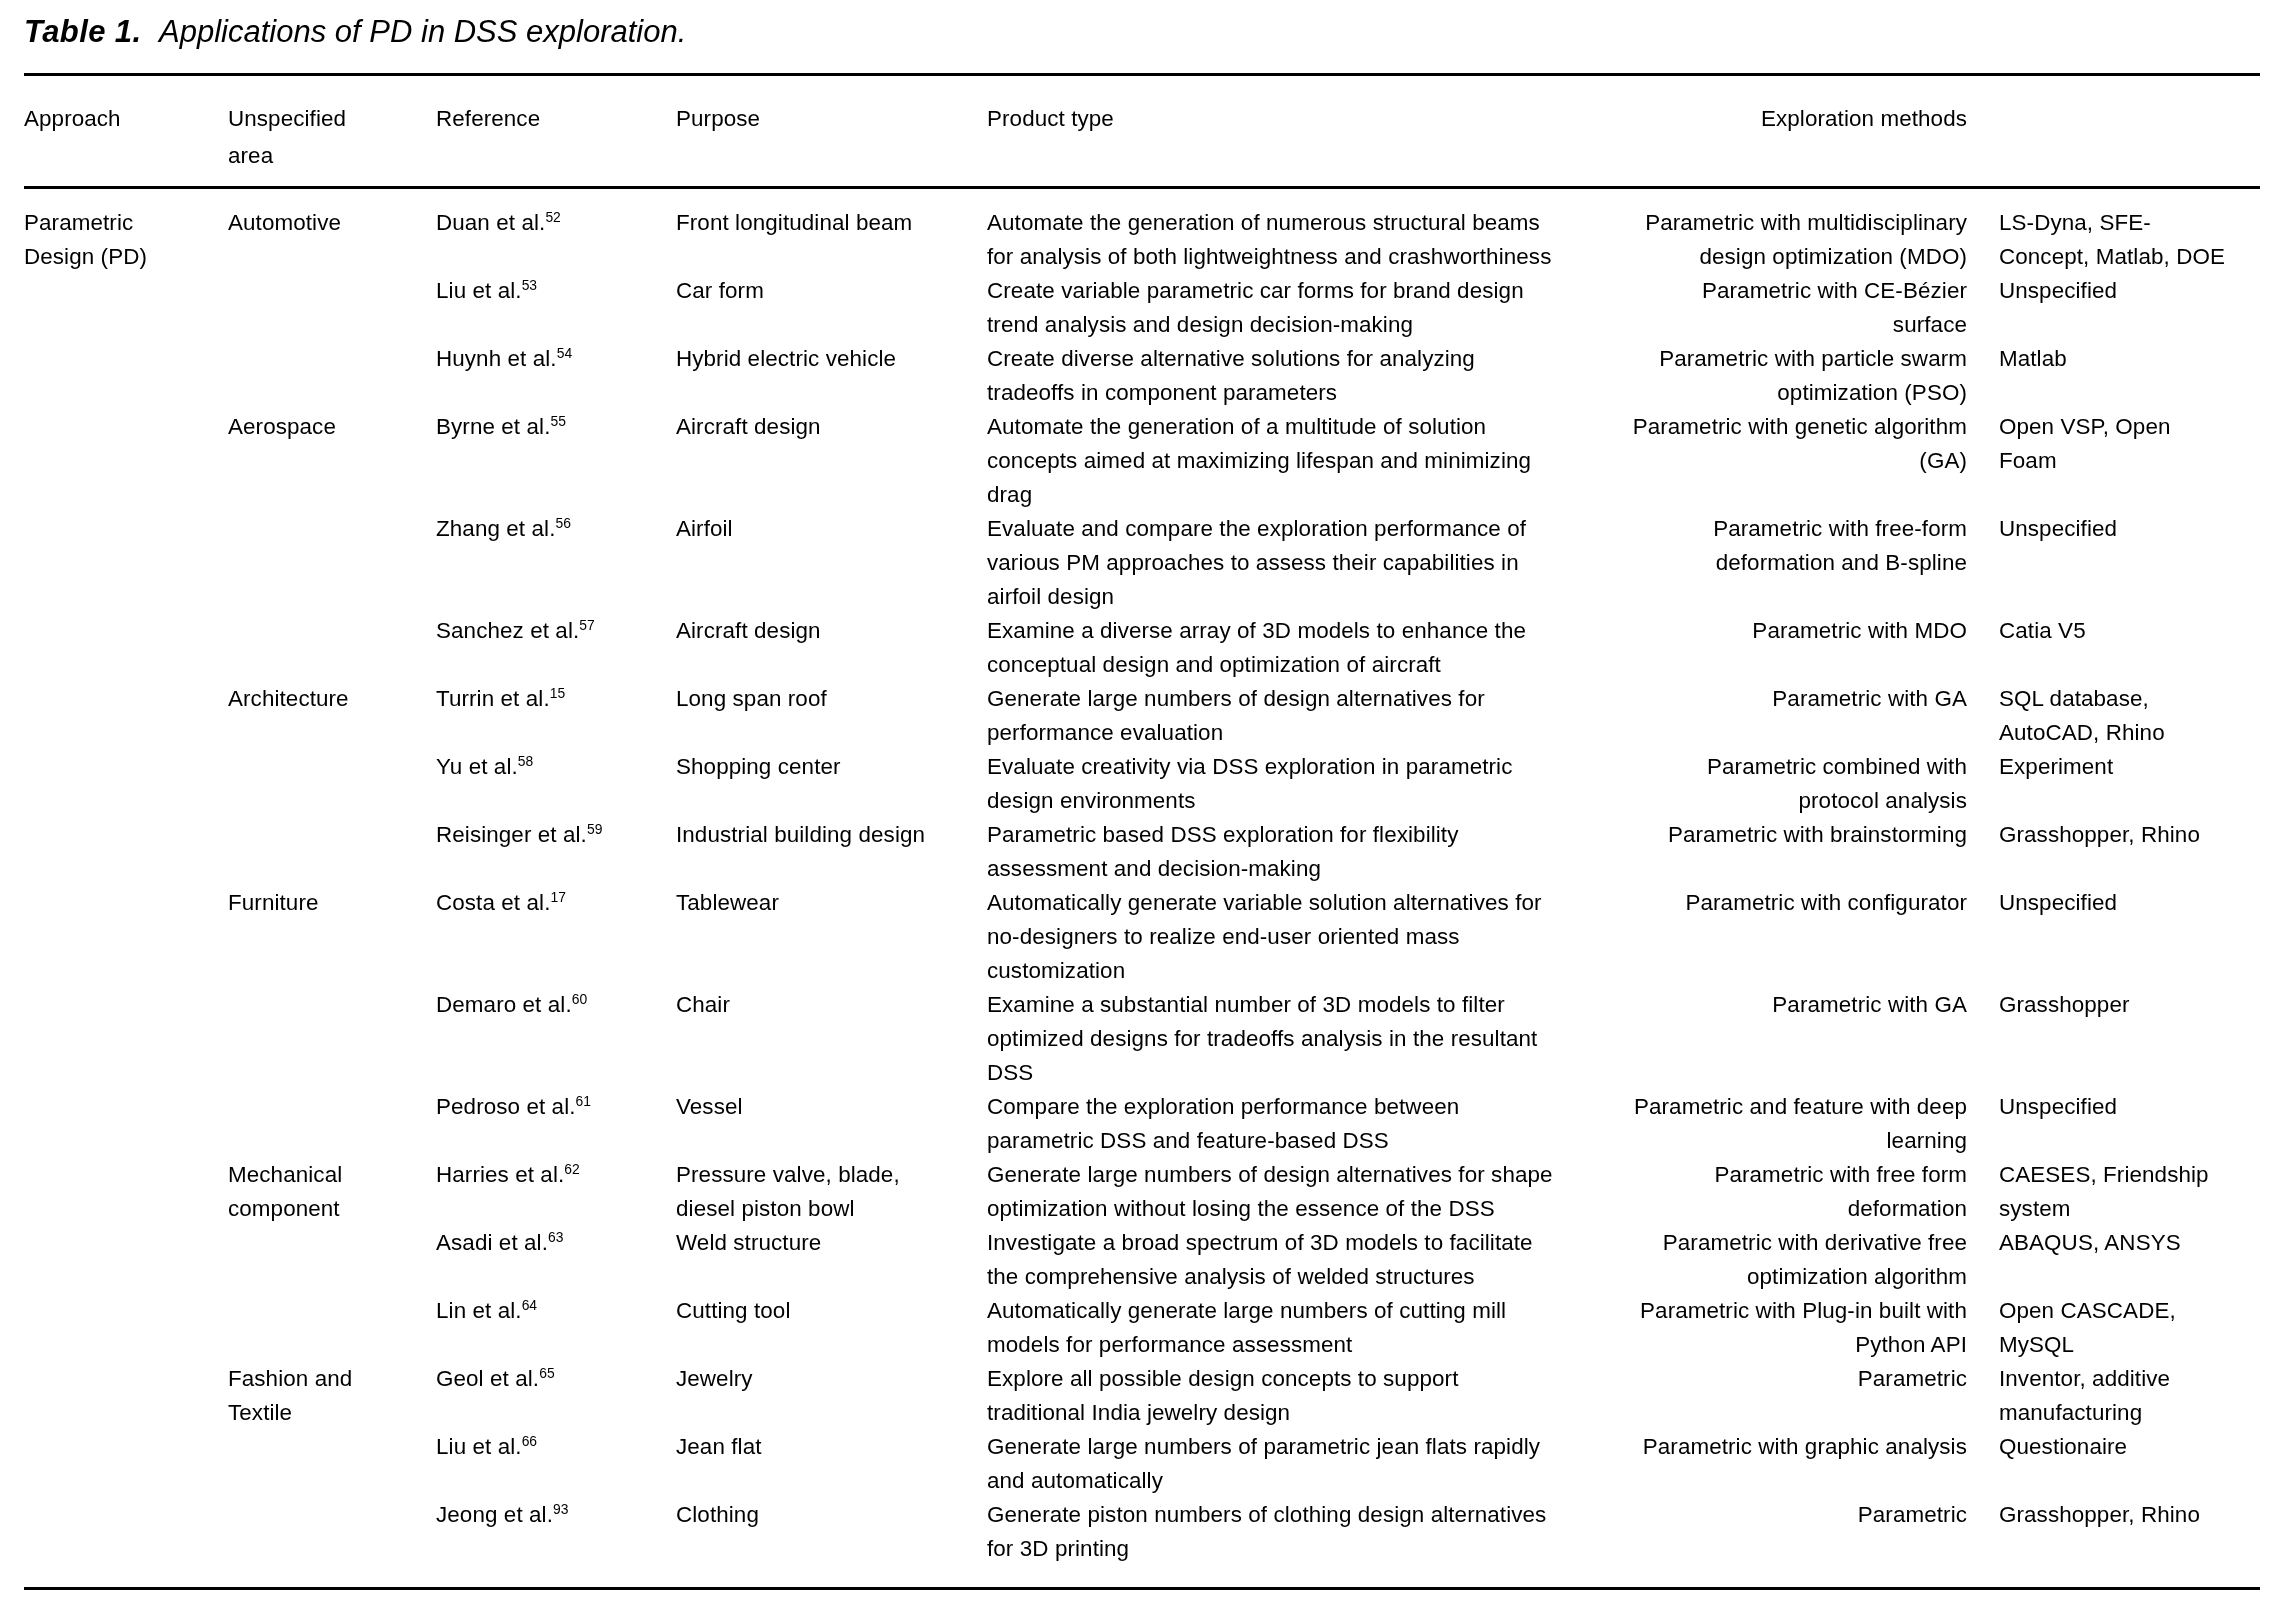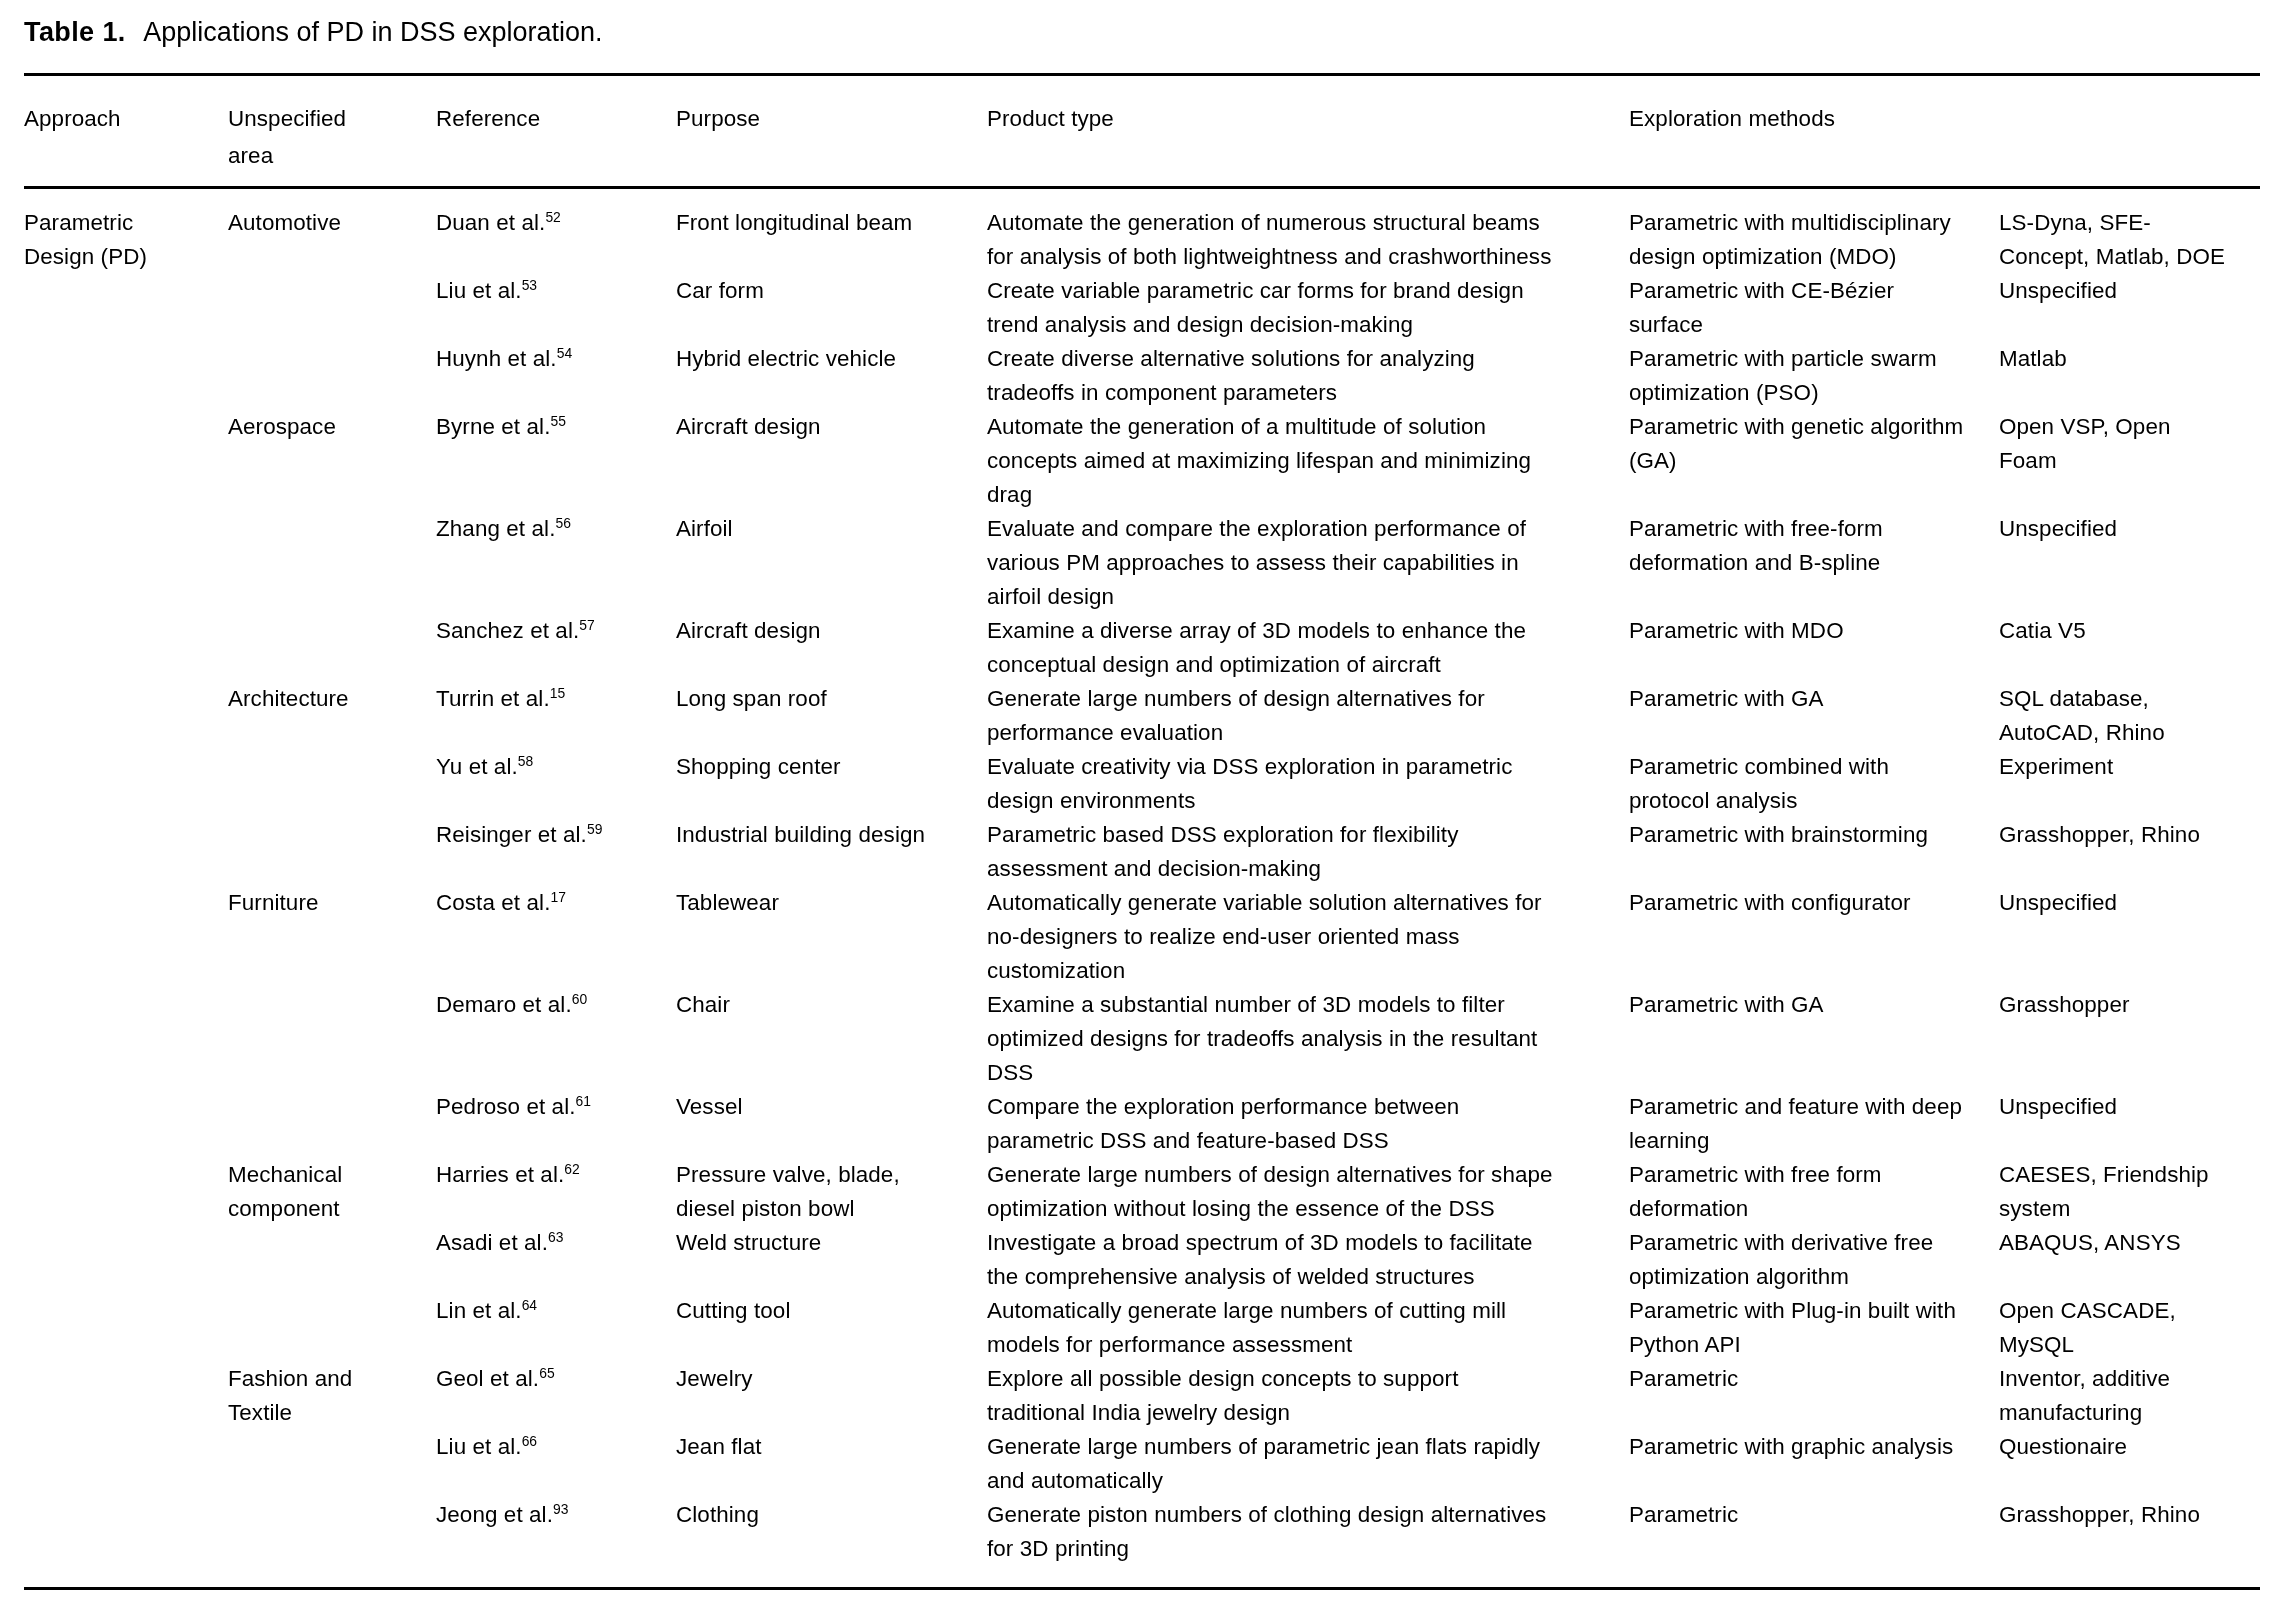--- a/index.html
+++ b/index.html
@@ -15,24 +15,25 @@
     color: #000000;
     -webkit-font-smoothing: antialiased;
   }
   .page {
     box-sizing: border-box;
     width: 2284px;
     height: 1623px;
     padding: 13px 24px 0 24px;
   }
   .caption {
-    font-size: 27px;
+    font-size: 31px;
     line-height: 38px;
     margin: 0 0 22.4px 0;
     white-space: nowrap;
+    font-style: italic;
   }
   .caption-label {
     font-weight: bold;
     margin-right: 17.6px;
     letter-spacing: 0.4px;
   }
   .table {
     border-top: 3.2px solid #000000;
     border-bottom: 3.2px solid #000000;
   }
@@ -57,21 +58,21 @@
   }
   .trow { display: contents; }
   .cell {
     box-sizing: border-box;
     padding-right: 29px;
     font-size: 22.4px;
     line-height: 34px;
     letter-spacing: 0.1px;
   }
   .col-purpose { padding-right: 76px; }
-  .col-methods { padding-right: 32px; }
+  .col-methods { padding-right: 32px; text-align: right; }
   .sup {
     font-size: 0.62em;
     line-height: 0;
     position: relative;
     top: -0.58em;
     letter-spacing: 0;
   }
 </style>
 </head>
 <body>

